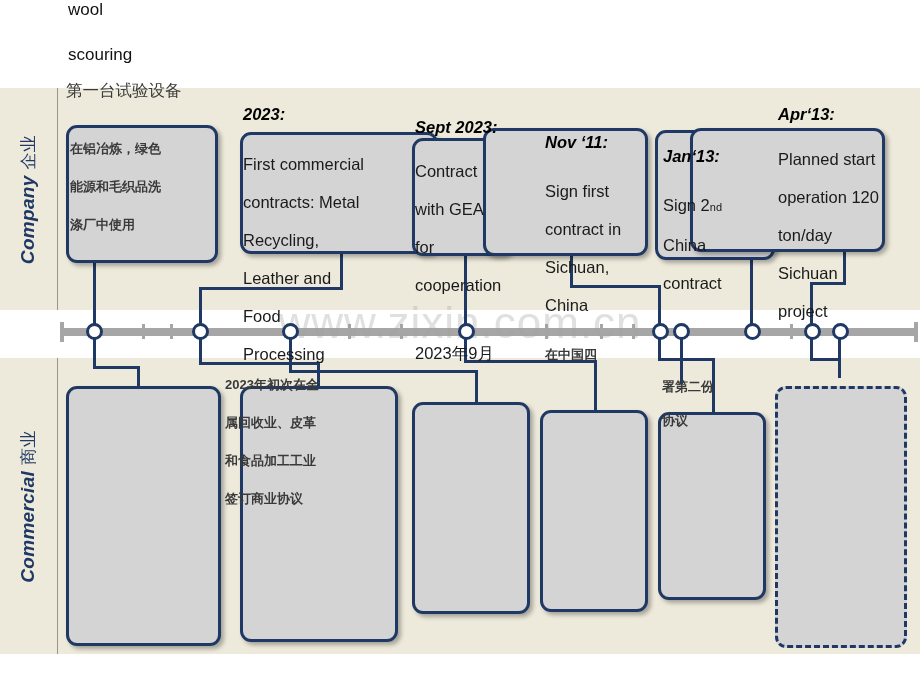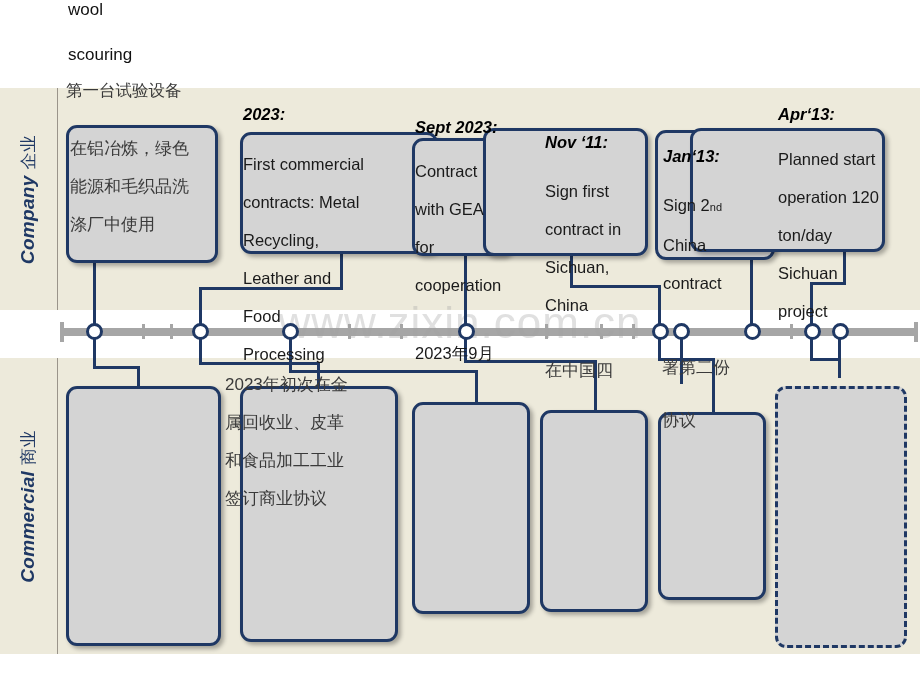--- a/index.html
+++ b/index.html
@@ -118,21 +118,22 @@
     position: absolute;
     color: #1a1a1a;
     font-size: 16.5px;
     line-height: 38px;
     white-space: pre-line;
     z-index: 7;
     pointer-events: none;
   }
   .ftext.cn {
     color: #3a3a3a;
-    font-size: 17px;
+    font-size: 13px;
+    font-weight: bold;
   }
   .ftext.hdr {
     font-weight: bold;
     font-style: italic;
     font-size: 16.5px;
     color: #000000;
     line-height: normal;
   }
   .ftext.plain-hdr {
     font-weight: normal;
@@ -305,16 +306,16 @@
 Sichuan
 project</div>
 
   <div class="ftext cn" style="left:225px; top:366px;">2023年初次在金
 属回收业、皮革
 和食品加工工业
 签订商业协议</div>
   <div class="ftext cn" style="left:662px; top:402px;">协议</div>
 
   <div class="ftext" style="left:415px; top:334px;">2023年9月</div>
-  <div class="ftext cn" style="left:545px; top:352px;">在中国四</div>
-  <div class="ftext cn" style="left:662px; top:349px;">署第二份</div>
+  <div class="ftext cn" style="left:545px; top:336px;">在中国四</div>
+  <div class="ftext cn" style="left:662px; top:368px;">署第二份</div>
 
 </div>
 
 </body></html>

